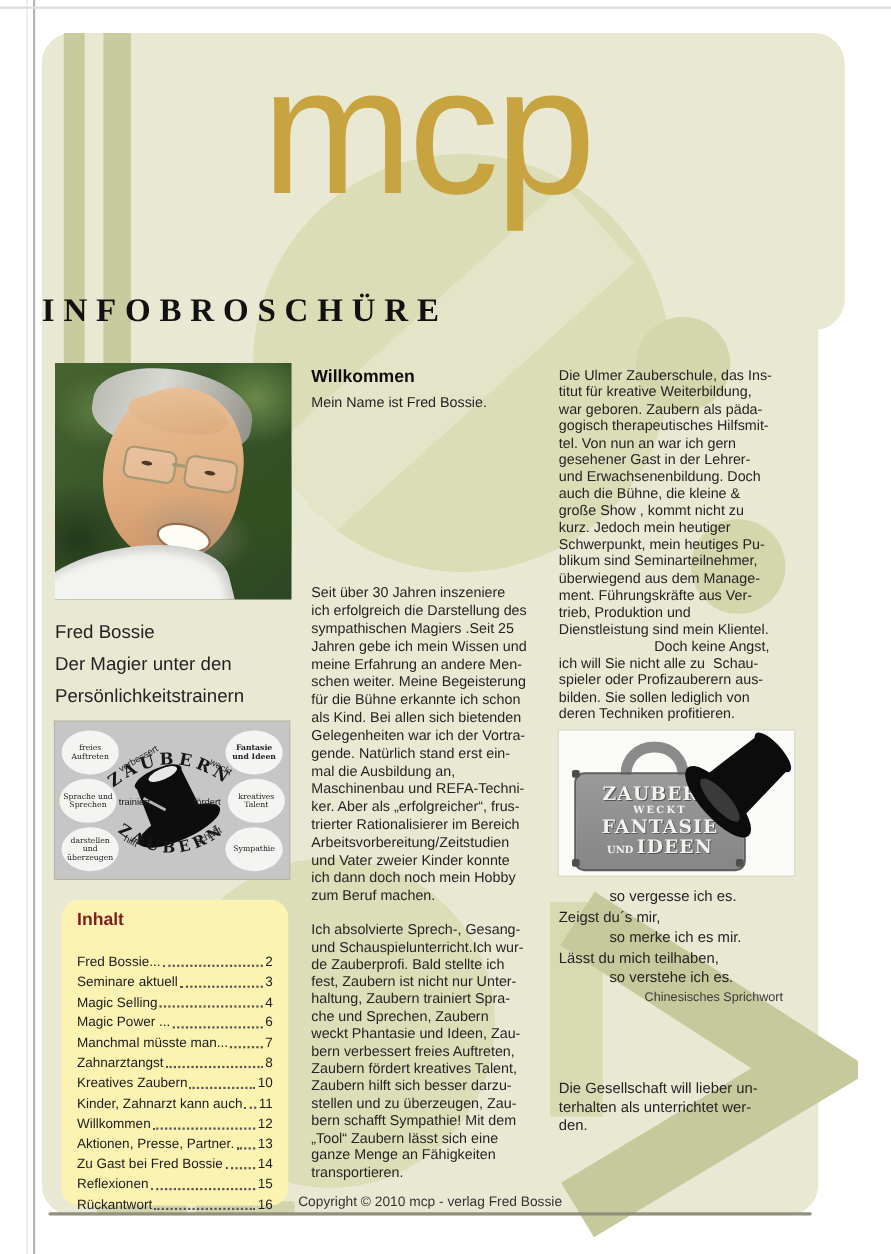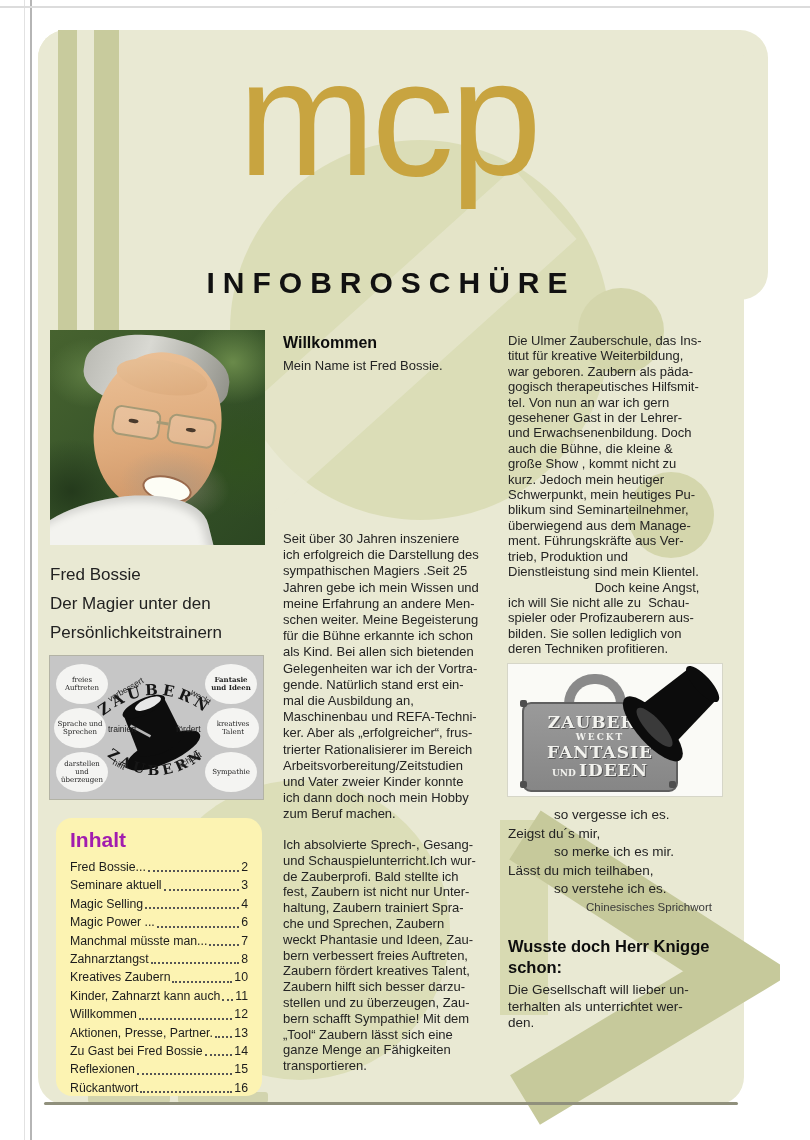--- a/index.html
+++ b/index.html
@@ -29,22 +29,22 @@
   .chevron-svg{position:absolute;left:480px;top:800px;width:300px;height:330px;}
   .tabstrip{position:absolute;height:11px;top:1092px;background:#d2d4ae;border-radius:3px;}
   .t1{left:88px;width:82px;}
   .t2{left:178px;width:90px;}
 
   
   .acronym{position:absolute;left:238px;top:36px;font-size:165px;line-height:1;font-weight:400;
            letter-spacing:-4px;color:#c8a440;}
   .wordmark{position:absolute;left:52px;top:134px;font-size:66px;line-height:1;font-weight:400;
             color:#897c2e;white-space:pre;}
-  .brochure-title{position:absolute;left:38px;top:266px;width:706px;text-align:center;
-            font-family:Liberation Sans, sans-serif;font-weight:bold;font-size:30px;letter-spacing:8px;color:#111;}
+  .brochure-title{position:absolute;left:38px;top:266px;width:706px;text-align:left;
+            font-family:Liberation Serif, serif;font-weight:bold;font-size:30px;letter-spacing:8px;color:#111;}
 
   
   .portrait{position:absolute;left:50px;top:330px;width:215px;height:215px;overflow:hidden;
             background:
              radial-gradient(60px 50px at 18% 20%,#5d7c42 0%,rgba(93,124,66,0) 70%),
              radial-gradient(70px 60px at 85% 15%,#6a8a4a 0%,rgba(106,138,74,0) 70%),
              radial-gradient(90px 80px at 90% 60%,#31511f 0%,rgba(49,81,31,0) 75%),
              radial-gradient(80px 70px at 10% 75%,#243a1c 0%,rgba(36,58,28,0) 75%),
              linear-gradient(135deg,#47632f 0%,#38552a 45%,#2c4722 100%);}
   .head{position:absolute;left:44px;top:22px;width:126px;height:158px;border-radius:52% 48% 47% 53%;
@@ -76,21 +76,21 @@
   .bubble{position:absolute;width:52px;height:40px;border-radius:50%;background:#f4f4f2;
           font-family:"DejaVu Serif",serif;font-size:7px;line-height:8px;color:#222;
           display:flex;align-items:center;justify-content:center;text-align:center;padding:2px;box-sizing:border-box;}
   .b-tl{left:6px;top:8px;} .b-tr{left:155px;top:8px;font-weight:bold;}
   .b-ml{left:4px;top:52px;} .b-mr{left:157px;top:52px;}
   .b-bl{left:6px;top:96px;} .b-br{left:155px;top:96px;}
 
   
   .toc{position:absolute;left:56px;top:818px;width:206px;height:278px;background:#fcf3b2;border-radius:16px;
        padding:10px 14px 0 14px;box-sizing:border-box;}
-  .toc-title{font-size:21px;font-weight:bold;color:#a21caf;margin-bottom:6px;}
+  .toc-title{font-size:16px;font-weight:bold;color:#7f1d1d;margin-bottom:19px;}
   .toc-row{display:flex;align-items:flex-end;font-size:12.3px;line-height:18.4px;color:#1c1c1c;}
   .toc-dots{flex:1;border-bottom:2px dotted #555;margin:0 2px 4px 2px;}
   .toc-page{text-align:right;}
 
   
   .mid{left:283px;width:223px;}
   .rgt{left:508px;width:226px;}
   .col-block{position:absolute;font-size:13px;color:#242424;}
   .prewrap{white-space:pre-wrap;}
   .h-willkommen{position:absolute;left:283px;top:334px;font-size:16px;font-weight:bold;color:#0d0d0d;}
@@ -356,20 +356,19 @@
 
   <div class="quote">
     <div class="q-ind">so vergesse ich es.</div>
     <div>Zeigst du´s mir,</div>
     <div class="q-ind">so merke ich es mir.</div>
     <div>Lässt du mich teilhaben,</div>
     <div class="q-ind">so verstehe ich es.</div>
     <div class="q-attr">Chinesisches Sprichwort</div>
   </div>
 
-  <div class="knigge-h">Wusste doch Herr Knigge
-schon:</div>
   <div class="knigge-b">Die Gesellschaft will lieber un-
 terhalten als unterrichtet wer-
 den.</div>
 
+  <div class="footer">Copyright © 2010 mcp - verlag Fred Bossie</div>
 
 </div>
 
 </body></html>

